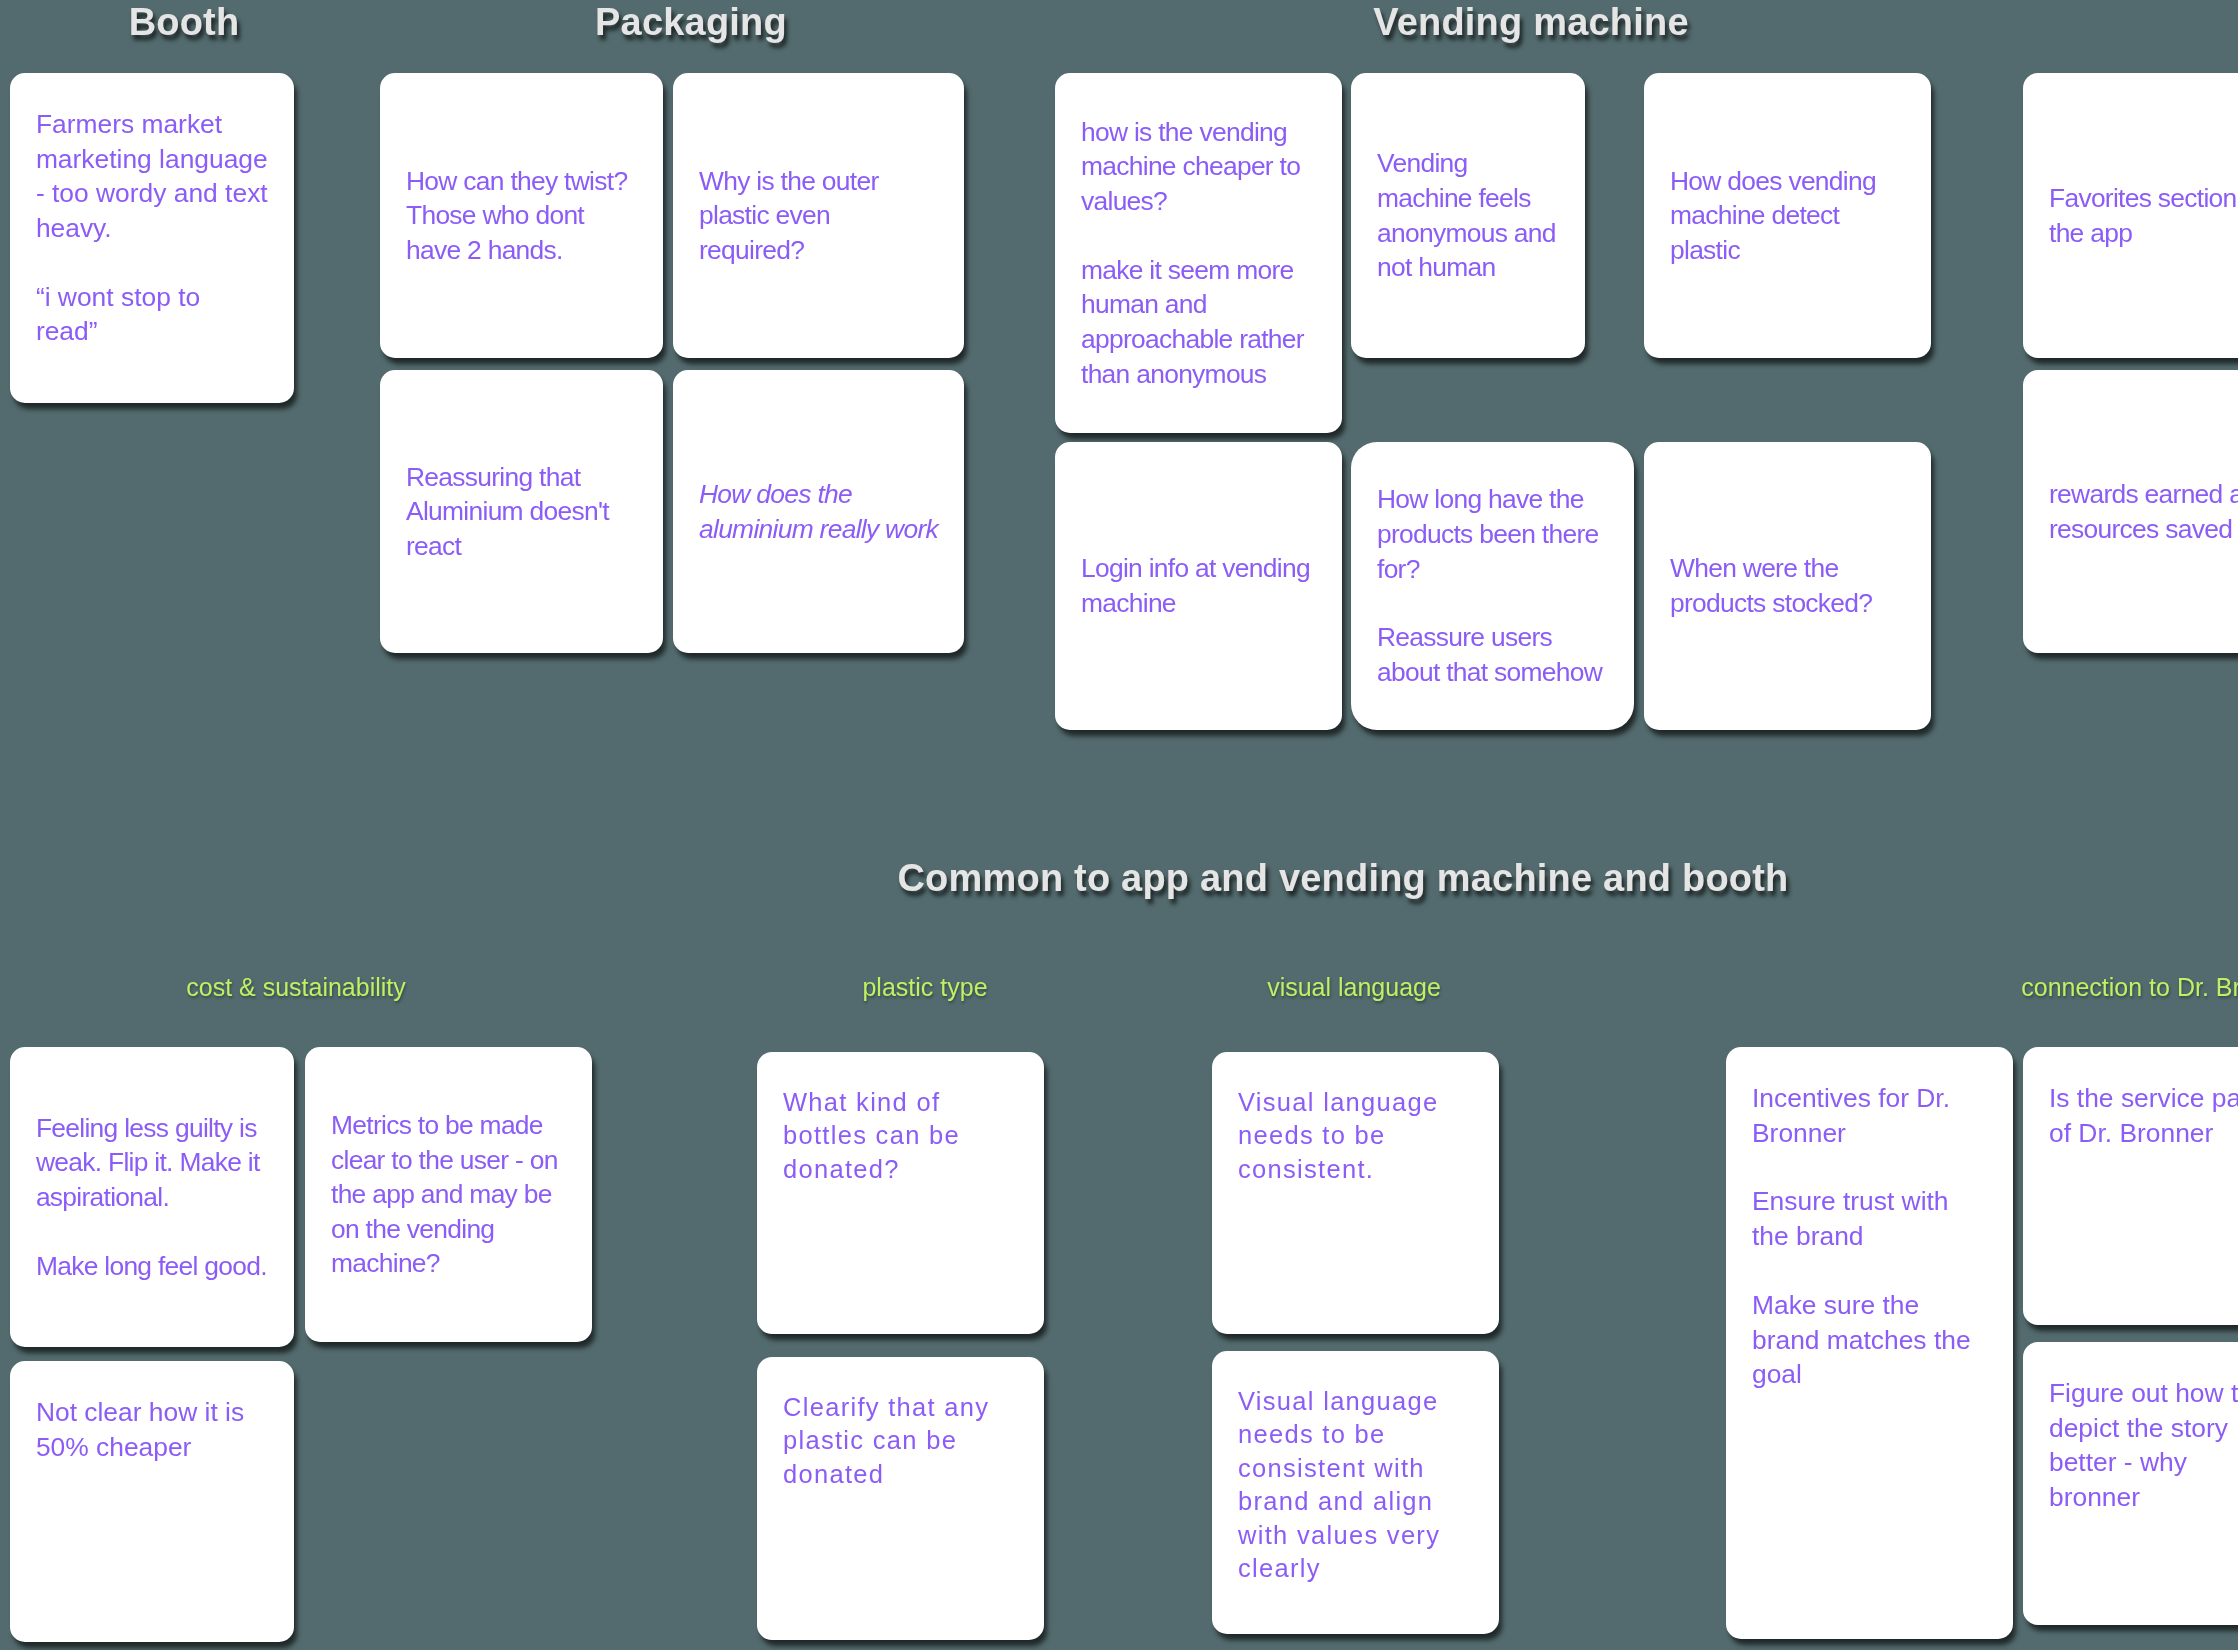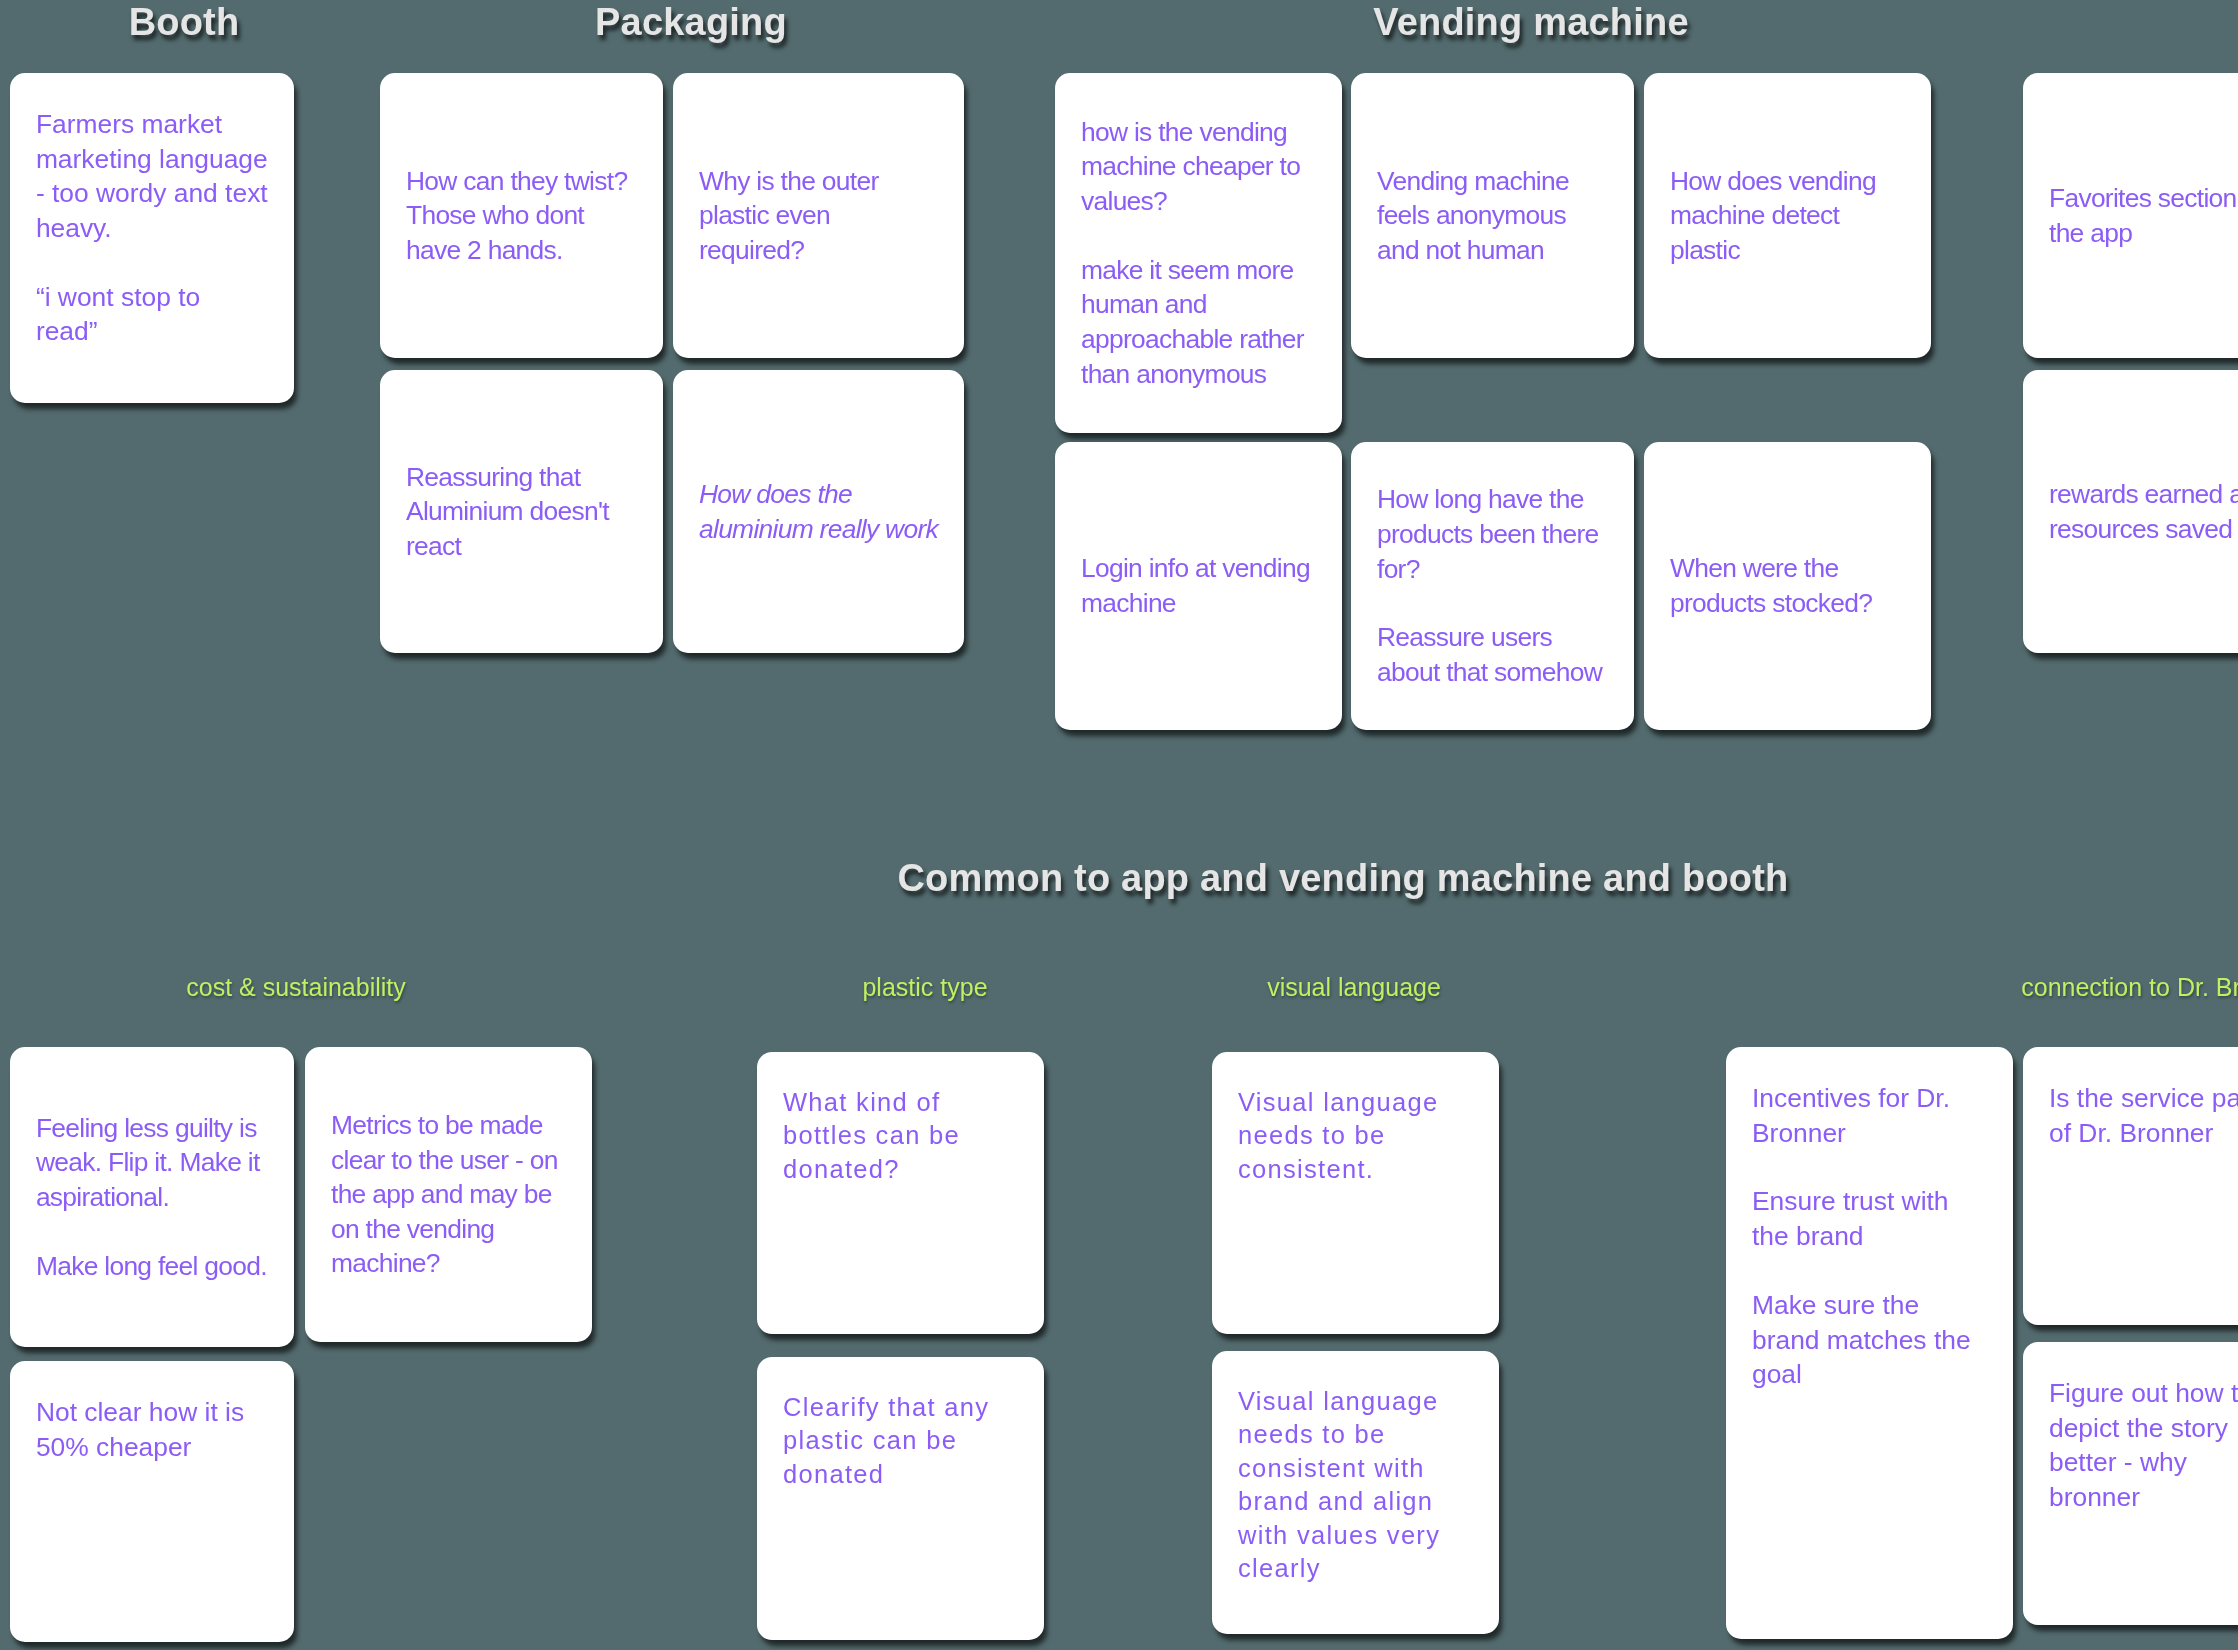--- a/index.html
+++ b/index.html
@@ -78,30 +78,30 @@
       <p>Reassuring that Aluminium doesn't react</p>
     </div>
     <div class="card font-b" style="left: 673px; top: 370px; width: 291px; height: 283px; font-style: italic;">
       <p>How does the aluminium really work</p>
     </div>
     <div class="hdr" style="left: 1495px; top: 0.9px;">Vending machine</div>
     <div class="card font-b" style="left: 1055px; top: 73px; width: 287px; height: 360px;">
       <p>how is the vending machine cheaper to values?</p>
       <p>make it seem more human and approachable rather than anonymous</p>
     </div>
-    <div class="card font-b" style="left: 1351px; top: 73px; width: 283px; height: 285px;">
+    <div class="card font-b" style="left: 1351px; top: 73px; width: 234px; height: 285px;">
       <p>Vending machine feels anonymous and not human</p>
     </div>
     <div class="card font-b" style="left: 1644px; top: 73px; width: 287px; height: 285px;">
       <p>How does vending machine detect plastic</p>
     </div>
     <div class="card font-b" style="left: 1055px; top: 442px; width: 287px; height: 288px;">
       <p>Login info at vending machine</p>
     </div>
-    <div class="card font-b" style="left: 1351px; top: 442px; width: 283px; height: 288px;">
+    <div class="card font-b" style="left: 1351px; top: 442px; width: 283px; height: 288px; border-radius: 26px;">
       <p>How long have the products been there for?</p>
       <p>Reassure users about that somehow</p>
     </div>
     <div class="card font-b" style="left: 1644px; top: 442px; width: 287px; height: 288px;">
       <p>When were the products stocked?</p>
     </div>
     <div class="card font-b" style="left: 2023px; top: 73px; width: 288px; height: 285px;">
       <p>Favorites section on the app</p>
     </div>
     <div class="card font-b" style="left: 2023px; top: 370px; width: 288px; height: 283px;">

